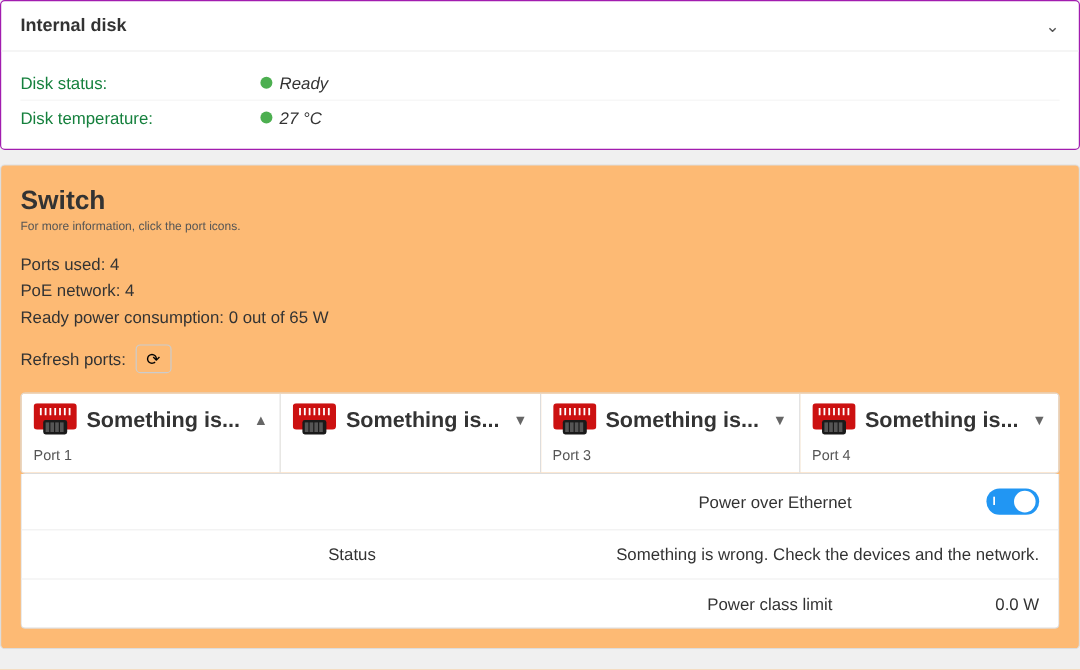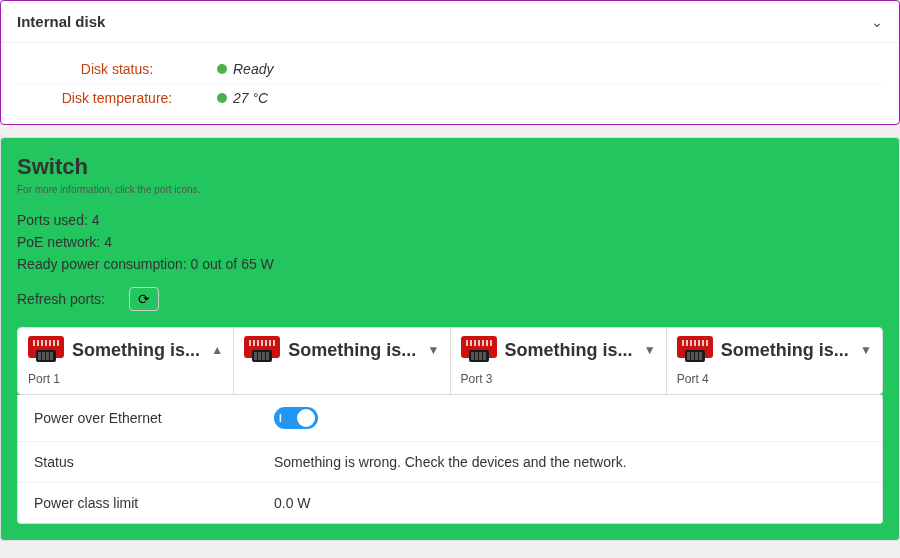--- a/index.html
+++ b/index.html
@@ -45,40 +45,39 @@
       display: flex;
       align-items: center;
       padding: 6px 0;
       border-bottom: 1px solid #f5f5f5;
     }
     .info-row:last-child {
       border-bottom: none;
     }
     .info-label {
       width: 200px;
-      color: #c2410c;
-      text-align: center;
+      color: #15803d;
     }
     .info-value {
       display: flex;
       align-items: center;
       gap: 6px;
       font-style: italic;
     }
     .dot-green {
       width: 10px;
       height: 10px;
       border-radius: 50%;
       background: #4caf50;
       display: inline-block;
     }
 
     
     .switch-section {
-      background: #22c55e;
+      background: #fdba74;
       border: 1px solid #ddd;
       border-radius: 4px;
       padding: 16px;
     }
     .switch-title {
       font-size: 22px;
       font-weight: bold;
       margin-bottom: 4px;
     }
     .switch-subtitle {
@@ -90,21 +89,21 @@
       margin-bottom: 12px;
     }
     .switch-stat {
       padding: 3px 0;
       font-size: 14px;
       color: #333;
     }
     .refresh-row {
       display: flex;
       align-items: center;
-      gap: 24px;
+      gap: 8px;
       margin-bottom: 16px;
     }
     .refresh-label {
       font-size: 14px;
     }
     .refresh-btn {
       background: none;
       border: 1px solid #ccc;
       border-radius: 4px;
       padding: 3px 8px;
@@ -177,20 +176,21 @@
       border-top: none;
       border-radius: 0 0 4px 4px;
       background: #fff;
       padding: 0;
     }
     .detail-row {
       display: flex;
       align-items: center;
       padding: 12px 16px;
       border-bottom: 1px solid #f0f0f0;
+      justify-content: flex-end;
     }
     .detail-row:last-child {
       border-bottom: none;
     }
     .detail-label {
       width: 240px;
       color: #333;
       font-size: 14px;
     }
     .detail-value {

